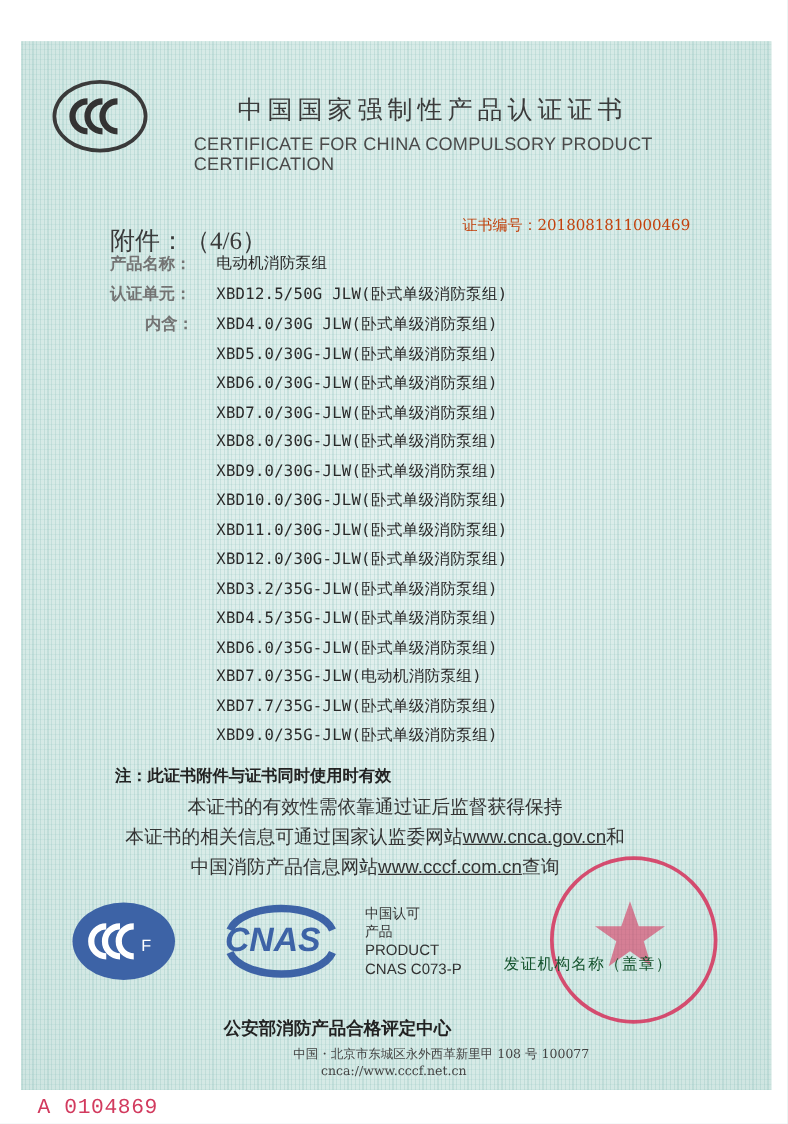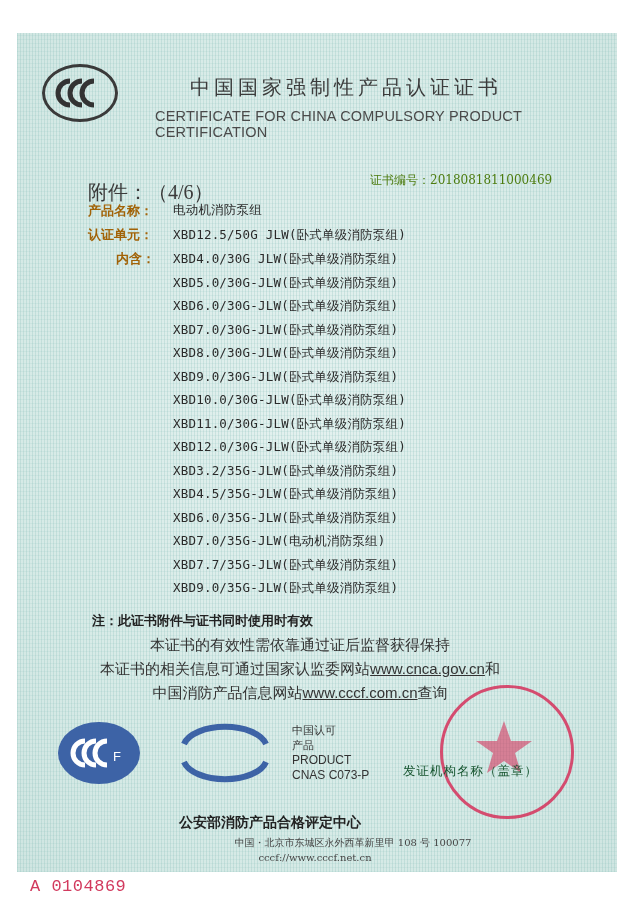--- a/index.html
+++ b/index.html
@@ -16,22 +16,22 @@
       radial-gradient(ellipse at 50% 45%, #e4f1ef 0%, #d6eae6 70%, #cfe5e1 100%);
   }
   .abs { position:absolute; }
   .ccc-logo {
     left:42px; top:64px; width:70px; height:52px; border:3px solid #3a3a3a; border-radius:50%;
     display:flex; align-items:center; justify-content:center;
   }
   .title-cn { left:190px; top:74px; font-family:"DejaVu Sans", sans-serif; font-size:20px; letter-spacing:4px; color:#3b3b3b; }
   .title-en { left:143px; top:108px; font-family:"Liberation Sans", sans-serif; font-size:14.5px; color:#4a4a4a; letter-spacing:0.2px;margin-left:12px; }
   .attach { left:88px; top:143px; font-family:Liberation Serif, serif; font-size:20px; color:#3a3a3a;margin-top:36px; }
-  .certno { left:370px; top:172px; font-size:12px; color:#4d7c0f; }
-  .label { font-size:13px; font-weight:bold; color:#a16207; font-family:"DejaVu Sans", sans-serif; }
+  .certno { left:370px; top:172px; font-size:12px; color:#c2410c; }
+  .label { font-size:13px; font-weight:bold; color:#737373; font-family:"DejaVu Sans", sans-serif; }
   .value { font-family:"DejaVu Sans Mono", monospace; font-size:12.5px; color:#2a2a2a; letter-spacing:0.2px; }
   .note { left:92px; top:612px; font-size:13px; font-weight:bold; font-family:"DejaVu Sans", sans-serif; color:#222; }
   .center-line { left:0; width:600px; text-align:center; font-family:"DejaVu Sans", sans-serif; font-size:15px; color:#333; }
   .link { text-decoration:underline; font-family:"Liberation Sans", sans-serif; }
   .cccf {
     left:58px; top:722px; width:82px; height:62px; background:#3d63a6; border-radius:50%;
     display:flex; align-items:center; justify-content:center; color:#fff;
   }
   .cnas { left:178px; top:722px; width:92px; height:62px; }
   .cnas-text { font-family:"Liberation Sans", sans-serif; font-weight:bold; font-style:italic; font-size:27px; color:#3d63a6; }
@@ -110,34 +110,35 @@
     </g>
     <text x="44" y="25" font-family="Liberation Sans, sans-serif" font-size="13" fill="#fff">F</text>
   </svg>
 </div>
 
 <div class="abs cnas">
   <svg width="92" height="62" viewBox="0 0 92 62" style="position:absolute;left:0;top:0;">
     <path d="M6 22 A42 22 0 0 1 88 22" fill="none" stroke="#3d63a6" stroke-width="6"></path>
     <path d="M6 40 A42 22 0 0 0 88 40" fill="none" stroke="#3d63a6" stroke-width="6"></path>
   </svg>
+  <div class="cnas-text" style="position:absolute;left:2px;top:15px;">CNAS</div>
 </div>
 
 <div class="abs cnas-info">
   <div>中国认可</div>
   <div>产品</div>
   <div class="en">PRODUCT</div>
   <div class="en">CNAS C073-P</div>
 </div>
 
 <div class="abs stamp">
   <svg width="128" height="128" viewBox="0 0 128 128" style="position:absolute;left:-3px;top:-3px;">
     <polygon points="64,36 71,56 92,56 75,68 81,88 64,76 47,88 53,68 36,56 57,56" fill="rgba(214,38,82,0.55)"></polygon>
   </svg>
 </div>
 
 <div class="abs issuer">发证机构名称（盖章）</div>
 
 <div class="abs org">公安部消防产品合格评定中心</div>
 <div class="abs addr">中国・北京市东城区永外西革新里甲 108 号      100077</div>
-<div class="abs url">cccf://www.cccf.net.cn</div>
+<div class="abs url">cnca://www.cccf.net.cn</div>
 
 <div class="abs serial">A 0104869</div>
 
 </body></html>

